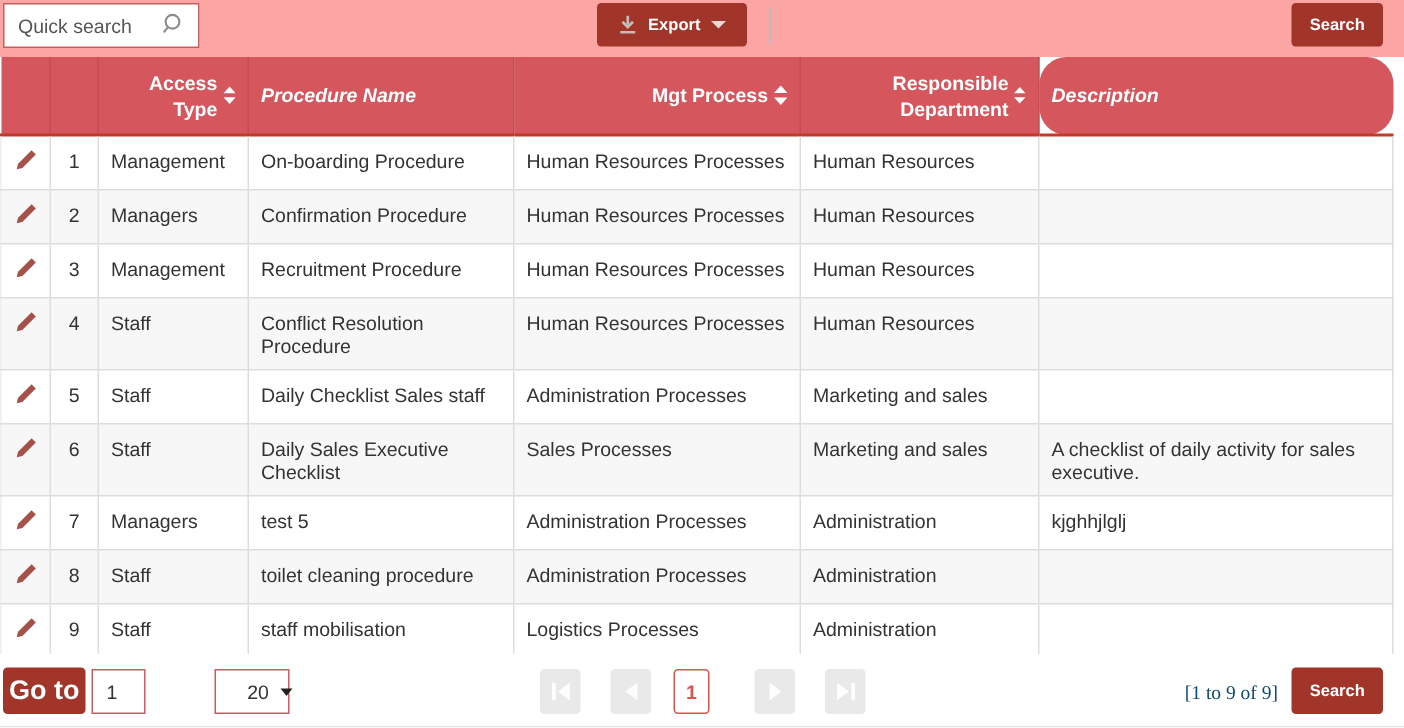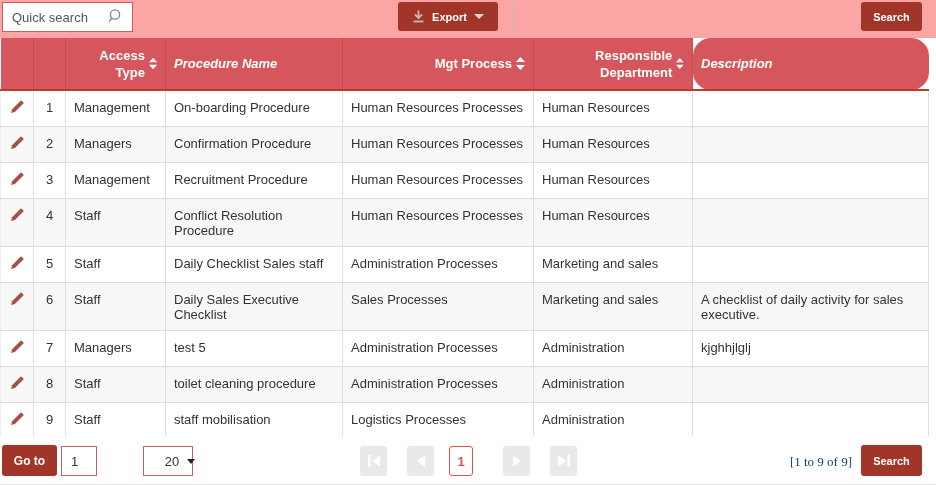--- a/index.html
+++ b/index.html
@@ -51,21 +51,21 @@
   tbody td:first-child { border-left:1px solid #eee; }
   tbody tr.alt td { background:#f7f7f7; }
   td.a-center { text-align:center; }
   td.a-right  { text-align:left; }
   td.a-left   { text-align:left; }
   td.c-editcell { padding:8px 4px; text-align:center; cursor:pointer; }
 
   
   .pagebar { position:absolute; top:436px; left:0; width:936px; height:49px; background:#fff;
     border-bottom:1px solid #e3e3e3; }
-  .goto-btn { position:absolute; left:2px; top:9px; width:55px; height:31px; font-size:12px; }
+  .goto-btn { position:absolute; left:2px; top:9px; width:55px; height:31px; font-size:18px; }
   .goto-input { position:absolute; left:61px; top:10px; width:36px; height:30px;
     border:1px solid #c35f5f; padding:0 0 0 9px; font-size:13px; color:#333; outline:none;
     font-family:"Liberation Sans","DejaVu Sans",sans-serif; }
   .view-label { position:absolute; left:106px; top:18px; color:#1d4ed8;margin-top:36px; }
   .view-select { position:absolute; left:143px; top:10px; width:50px; height:30px;
     border:1px solid #c35f5f; background:#fff; display:flex; align-items:center;
     justify-content:center; gap:8px; cursor:pointer;padding-left:24px; }
   .select-caret { width:0; height:0; border-left:4px solid transparent;
     border-right:4px solid transparent; border-top:5px solid #222; }
 

